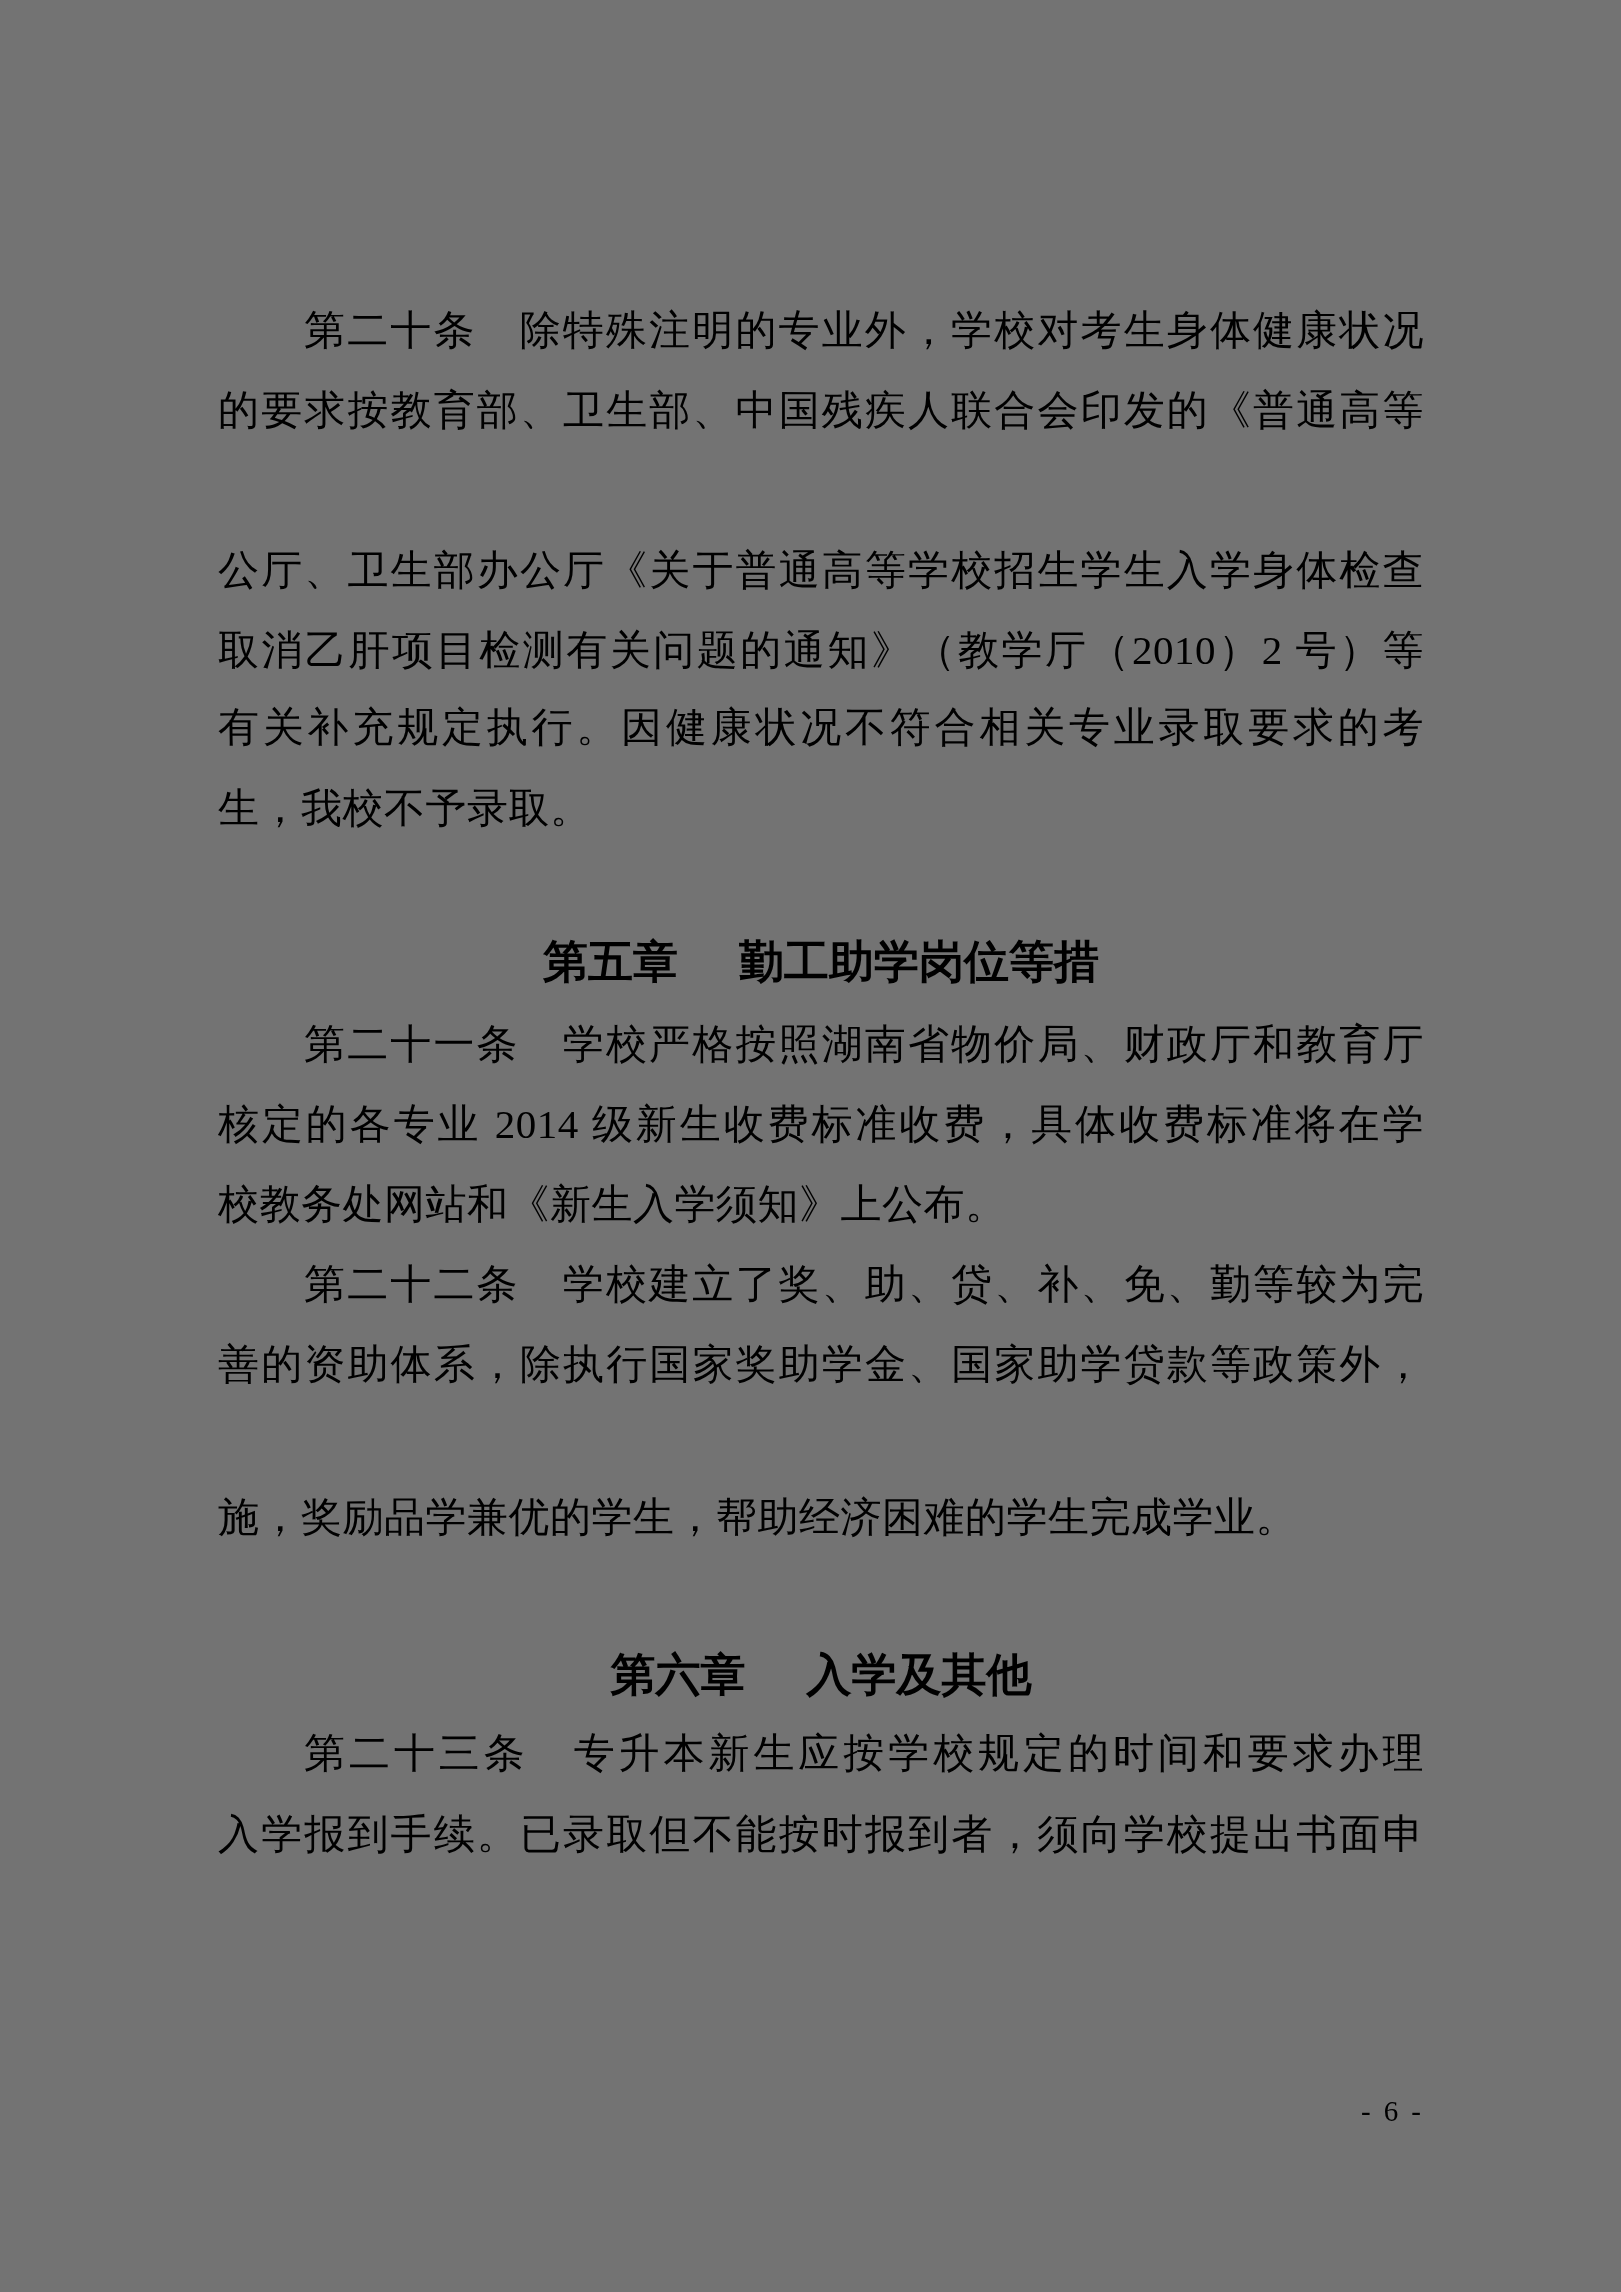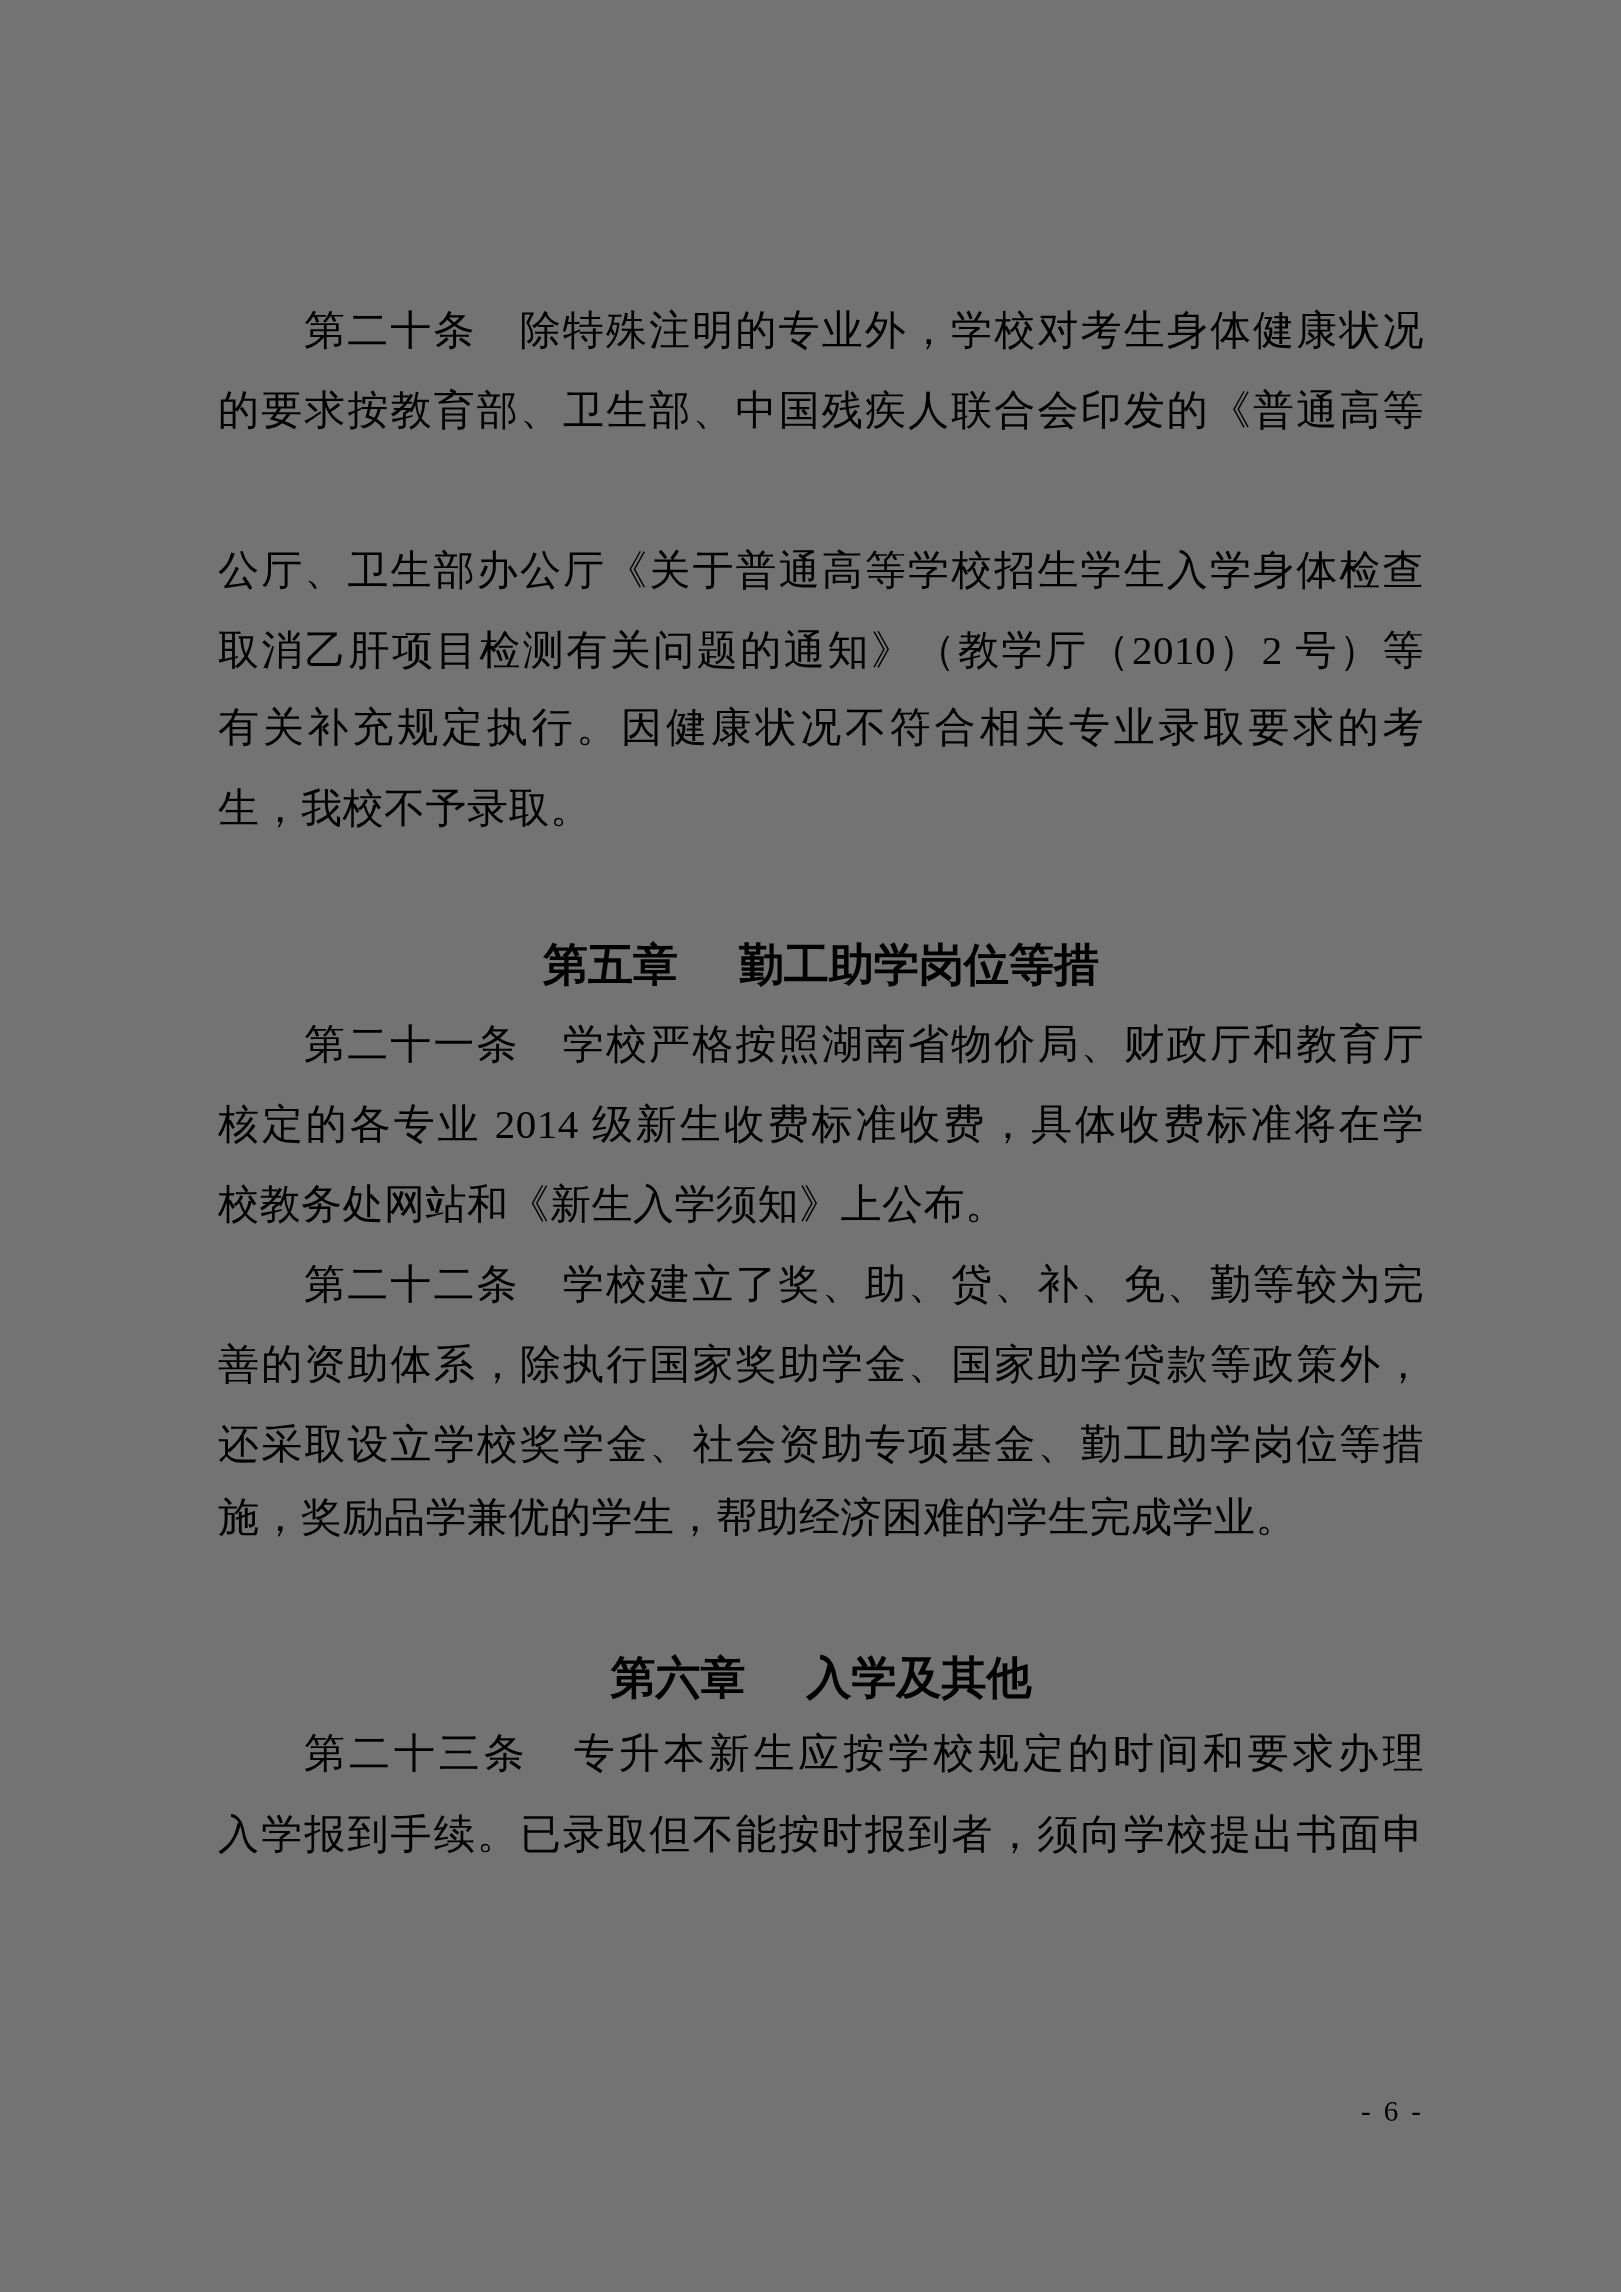--- a/index.html
+++ b/index.html
@@ -20,21 +20,21 @@
   }
   .just{
     text-align:justify;
     text-align-last:justify;
   }
   .ind{ text-indent:86px; }
   .chap{
     position:absolute;
     left:218px;width:1206px;
     display:flex;justify-content:center;column-gap:61px;
-    font-family:Liberation Serif, serif;
+    font-family:Liberation Mono, monospace;
     font-weight:700;
     font-size:45px;line-height:53px;
   }
   .pagenum{
     position:absolute;
     top:2095px;left:1329px;width:127px;
     text-align:center;
     font-size:29px;line-height:33px;
     letter-spacing:2.9px;
     font-family:"Liberation Serif","DejaVu Serif",serif;
@@ -56,21 +56,20 @@
     <span>第五章</span>
     <span>勤工助学岗位等措</span>
   </div>
 
   <div class="ln just ind" style="top:1019px">第二十一条　学校严格按照湖南省物价局、财政厅和教育厅</div>
   <div class="ln just" style="top:1099px">核定的各专业 2014 级新生收费标准收费，具体收费标准将在学</div>
   <div class="ln" style="top:1179px">校教务处网站和《新生入学须知》上公布。</div>
 
   <div class="ln just ind" style="top:1259px">第二十二条　学校建立了奖、助、贷、补、免、勤等较为完</div>
   <div class="ln just" style="top:1339px">善的资助体系，除执行国家奖助学金、国家助学贷款等政策外，</div>
-  <div class="ln just" style="top:1419px">还采取设立学校奖学金、社会资助专项基金、勤工助学岗位等措</div>
   <div class="ln" style="top:1492px">施，奖励品学兼优的学生，帮助经济困难的学生完成学业。</div>
 
   <div class="chap" style="top:1652px">
     <span>第六章</span>
     <span>入学及其他</span>
   </div>
 
   <div class="ln just ind" style="top:1728px">第二十三条　专升本新生应按学校规定的时间和要求办理</div>
   <div class="ln just" style="top:1809px">入学报到手续。已录取但不能按时报到者，须向学校提出书面申</div>
 

